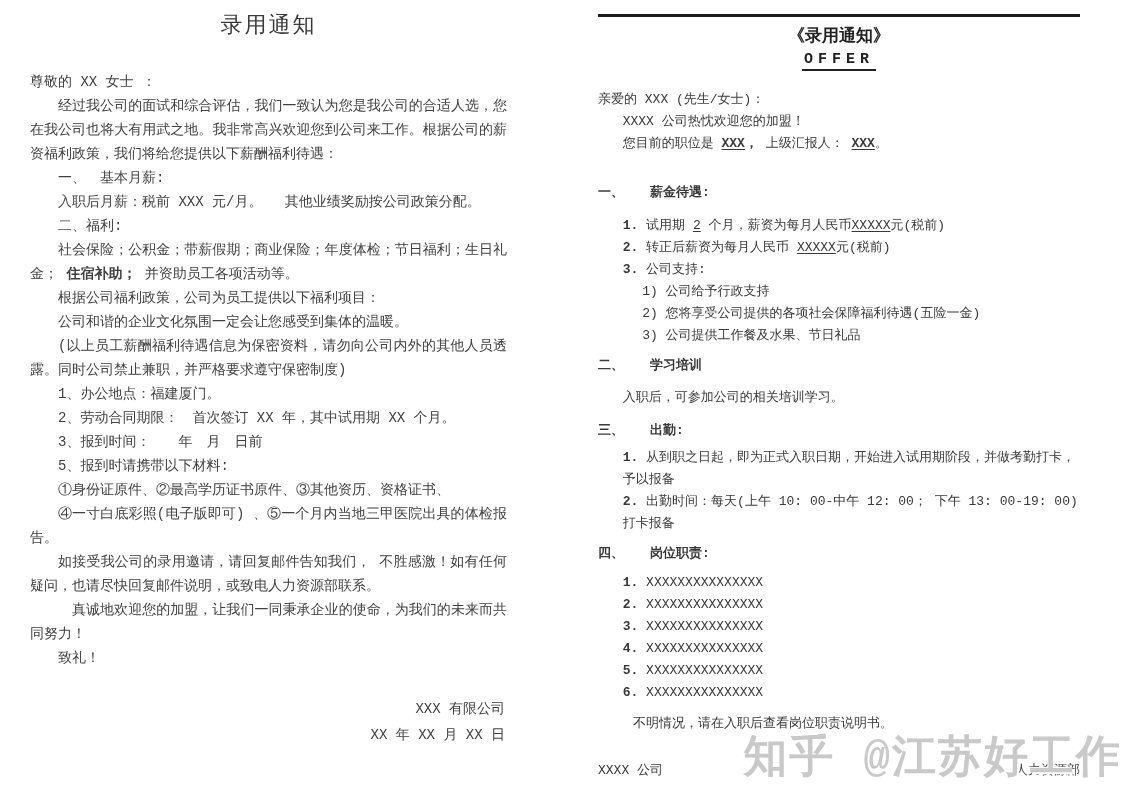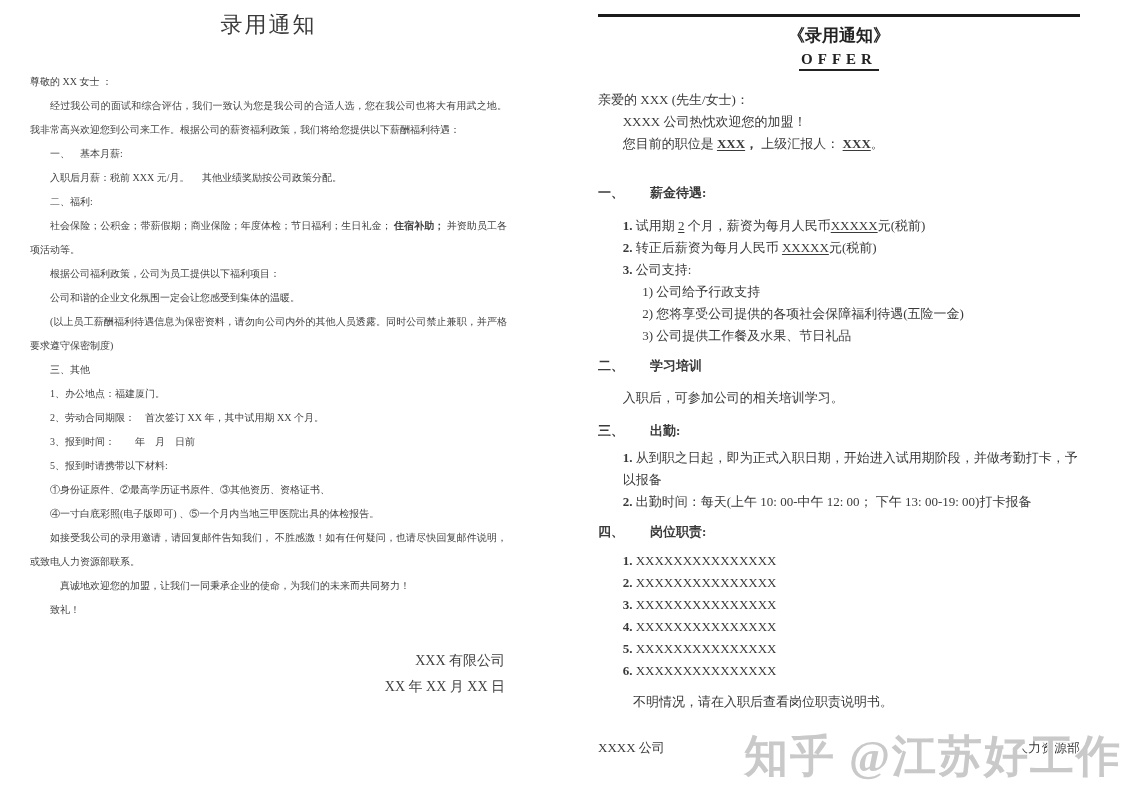--- a/index.html
+++ b/index.html
@@ -1,30 +1,30 @@
 <!DOCTYPE html>
 <html><head>
 <meta charset="utf-8">
 <style>
   html,body{margin:0;padding:0;background:#fff;}
   .page{
     position:relative;
     width:1126px;height:802px;
     background:#ffffff;
     overflow:hidden;
-    font-family:Liberation Serif, serif;
+    font-family:Liberation Mono, monospace;
     color:#3d3d3d;
   }
   
   .doc-left{position:absolute;left:30px;top:10px;width:477px;}
   .ltitle{
     text-align:center;font-size:22px;color:#3a3a3a;
     letter-spacing:2px;margin-bottom:30px;
   }
-  .lbody{font-size:10px;line-height:24px;text-align:justify;color:#414141;}
+  .lbody{font-size:14px;line-height:24px;text-align:justify;color:#414141;}
   .lsign{margin-top:26px;text-align:right;font-size:14px;line-height:26px;color:#414141;padding-right:2px;}
   
   .doc-right{position:absolute;left:598px;top:10px;width:482px;font-size:13px;color:#3a3a3a;}
   .rrule{height:3px;background:#1b1b1b;margin-top:4px;}
   .rtitle-cn{text-align:center;font-weight:bold;font-size:17px;margin-top:7px;color:#222;}
   .rtitle-en-wrap{text-align:center;margin-top:4px;}
   .rtitle-en{
     display:inline-block;font-weight:bold;font-size:15px;letter-spacing:5px;
     border-bottom:2px solid #222;padding:0 2px 1px 2px;color:#222;
   }
@@ -54,21 +54,20 @@
     <div class="lbody">
         <div class="line"><span>尊敬的 XX 女士 ：</span></div>
         <div class="line" style="text-indent: 2em;"><span>经过我公司的面试和综合评估，我们一致认为您是我公司的合适人选，您在我公司也将大有用武之地。我非常高兴欢迎您到公司来工作。根据公司的薪资福利政策，我们将给您提供以下薪酬福利待遇：</span></div>
         <div class="line" style="text-indent: 2em;"><span>一、　基本月薪:</span></div>
         <div class="line" style="text-indent: 2em;"><span>入职后月薪：税前 XXX 元/月。　 其他业绩奖励按公司政策分配。</span></div>
         <div class="line" style="text-indent: 2em;"><span>二、福利:</span></div>
         <div class="line" style="text-indent: 2em;"><span>社会保险；公积金；带薪假期；商业保险；年度体检；节日福利；生日礼金； </span><span class="b">住宿补助；</span><span> 并资助员工各项活动等。</span></div>
         <div class="line" style="text-indent: 2em;"><span>根据公司福利政策，公司为员工提供以下福利项目：</span></div>
         <div class="line" style="text-indent: 2em;"><span>公司和谐的企业文化氛围一定会让您感受到集体的温暖。</span></div>
         <div class="line" style="text-indent: 2em;"><span>(以上员工薪酬福利待遇信息为保密资料，请勿向公司内外的其他人员透露。同时公司禁止兼职，并严格要求遵守保密制度)</span></div>
-        <div class="line" style="text-indent: 2em;"><span>三、其他</span></div>
         <div class="line" style="text-indent: 2em;"><span>1、办公地点：福建厦门。</span></div>
         <div class="line" style="text-indent: 2em;"><span>2、劳动合同期限：　首次签订 XX 年，其中试用期 XX 个月。</span></div>
         <div class="line" style="text-indent: 2em;"><span>3、报到时间：　　年　月　日前</span></div>
         <div class="line" style="text-indent: 2em;"><span>5、报到时请携带以下材料:</span></div>
         <div class="line" style="text-indent: 2em;"><span>①身份证原件、②最高学历证书原件、③其他资历、资格证书、</span></div>
         <div class="line" style="text-indent: 2em;"><span>④一寸白底彩照(电子版即可) 、⑤一个月内当地三甲医院出具的体检报告。</span></div>
         <div class="line" style="text-indent: 2em;"><span>如接受我公司的录用邀请，请回复邮件告知我们， 不胜感激！如有任何疑问，也请尽快回复邮件说明，或致电人力资源部联系。</span></div>
         <div class="line" style="text-indent: 3em;"><span>真诚地欢迎您的加盟，让我们一同秉承企业的使命，为我们的未来而共同努力！</span></div>
         <div class="line" style="text-indent: 2em;"><span>致礼！</span></div>
       </div>

